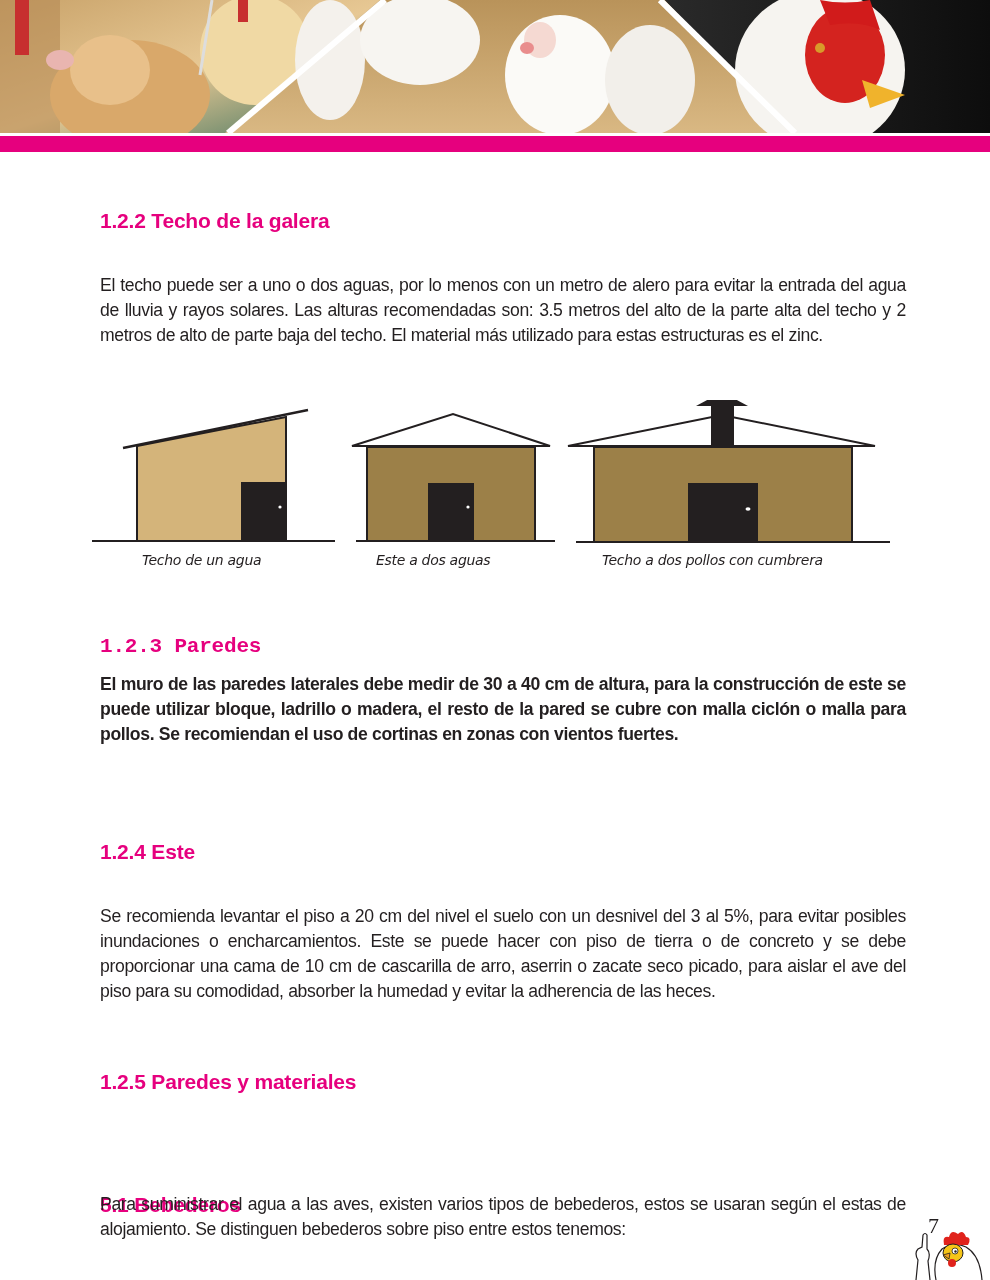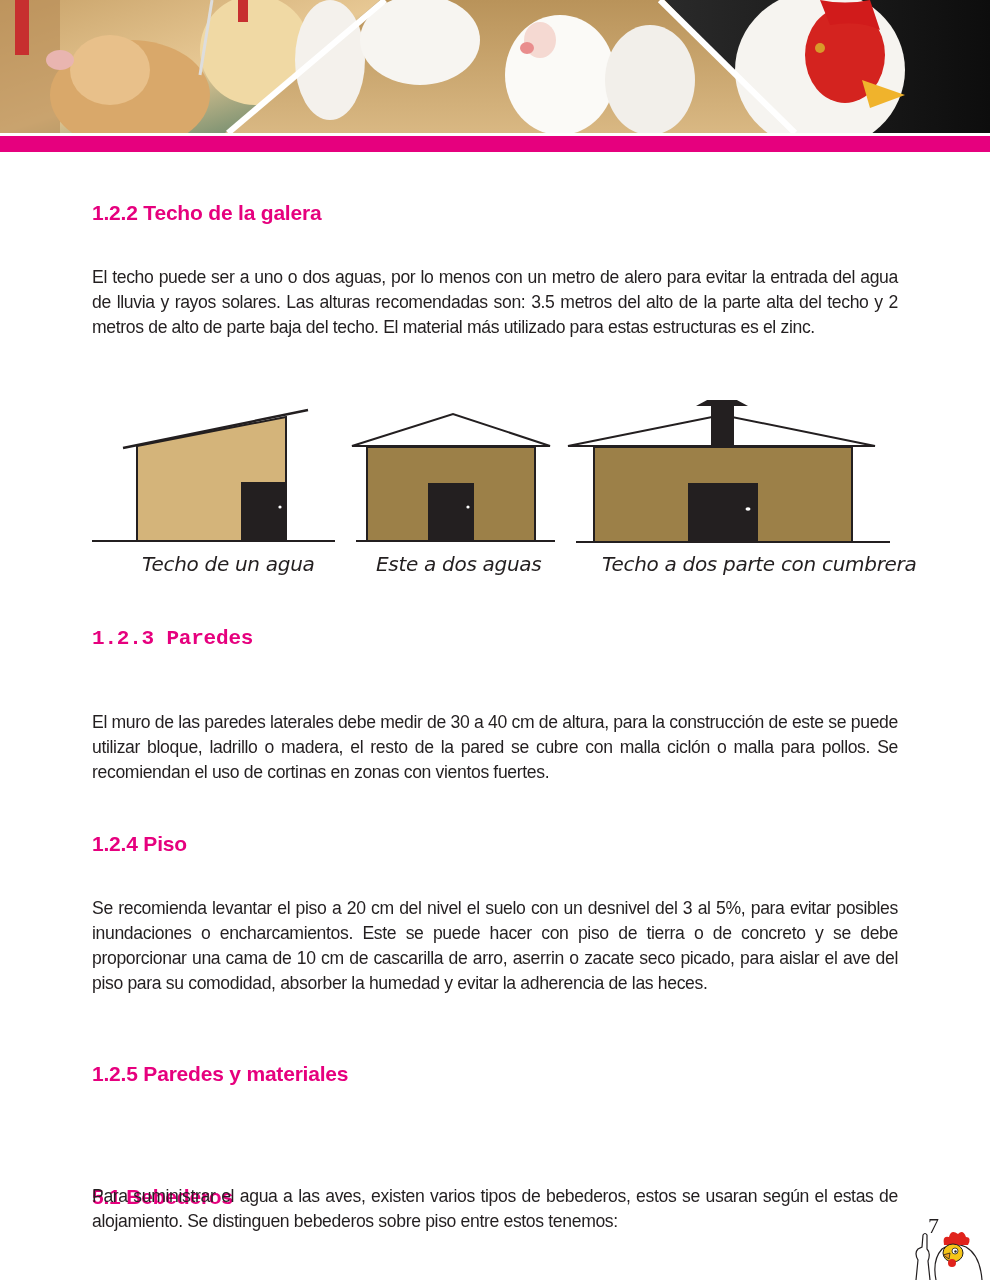--- a/index.html
+++ b/index.html
@@ -4,26 +4,26 @@
 <style>
   html, body { margin: 0; padding: 0; background: #ffffff; }
   body { width: 990px; height: 1280px; position: relative; overflow: hidden; font-family: "Liberation Sans", sans-serif; color: #231f20; }
 
   
   .banner { position: absolute; left: 0; top: 0; width: 990px; height: 133px; overflow: hidden; background: #1a1a1a; }
   .banner svg { display: block; }
   .pink-bar { position: absolute; left: 0; top: 136px; width: 990px; height: 16px; background: #e6007e; }
 
   
-  .h2 { position: absolute; left: 92px; margin: 0; font-weight: bold; font-size: 21px; color: #e6007e; letter-spacing: -0.2px; font-family: "Liberation Sans", sans-serif; }
-  .p { position: absolute; left: 92px; width: 806px; margin: 0; font-size: 17.6px; line-height: 25px; text-align: justify; text-align-last: left; font-family: "Liberation Sans", sans-serif; color: #231f20; letter-spacing: -0.35px; }
+  .h2 { position: absolute; left: 92px; margin: 8px; font-weight: bold; font-size: 21px; color: #e6007e; letter-spacing: -0.2px; font-family: "Liberation Sans", sans-serif; }
+  .p { position: absolute; left: 92px; width: 806px; margin: 8px; font-size: 17.6px; line-height: 25px; text-align: justify; text-align-last: left; font-family: "Liberation Sans", sans-serif; color: #231f20; letter-spacing: -0.35px; }
 
   
   .diagram { position: absolute; left: 90px; top: 400px; width: 800px; height: 180px; }
-  .caption { position: absolute; top: 552px; font-style: italic; font-size: 20px; color: #231f20; white-space: nowrap; font-family: "DejaVu Sans", sans-serif; letter-spacing: -0.3px; }
+  .caption { position: absolute; top: 552px; font-style: italic; font-size: 14px; color: #231f20; white-space: nowrap; font-family: "DejaVu Sans", sans-serif; letter-spacing: -0.3px; }
 
   
   .page-num { position: absolute; left: 928px; top: 1213px; font-family: "Liberation Serif", serif; font-size: 22px; color: #231f20; }
   .mascot { position: absolute; left: 908px; top: 1225px; width: 80px; height: 55px; }
 </style>
 </head>
 <body>
 
 <div class="banner">
   <svg width="990" height="133" viewBox="0 0 990 133">
@@ -103,26 +103,26 @@
       <polygon points="478,46 632,15 785,46" fill="#ffffff" stroke="#231f20" stroke-width="2"></polygon>
       <rect x="621" y="5" width="23" height="42" fill="#231f20"></rect>
       <polygon points="606,6 632,-8 658,6" fill="#231f20"></polygon>
       <rect x="598" y="83" width="70" height="59" fill="#231f20"></rect>
       <ellipse cx="658" cy="109" rx="2.5" ry="1.8" fill="#ffffff"></ellipse>
     </g>
   </svg>
 </div>
 <span class="caption" style="left:142px;">Techo de un agua</span>
 <span class="caption" style="left:376px;">Este a dos aguas</span>
-<span class="caption" style="left:602px;">Techo a dos parte con cumbrera</span>
+<span class="caption" style="left:602px;">Techo a dos pollos con cumbrera</span>
 
 <h2 class="h2" style="top:627px;font-family:Liberation Mono, monospace;">1.2.3 Paredes</h2>
-<p class="p" style="top:710px;">El muro de las paredes laterales debe medir de 30 a 40 cm de altura, para la construcción de este se puede utilizar bloque, ladrillo o madera, el resto de la pared se cubre con malla ciclón o malla para pollos. Se recomiendan el uso de cortinas en zonas con vientos fuertes.</p>
+<p class="p" style="top:664px;font-weight:bold;">El muro de las paredes laterales debe medir de 30 a 40 cm de altura, para la construcción de este se puede utilizar bloque, ladrillo o madera, el resto de la pared se cubre con malla ciclón o malla para pollos. Se recomiendan el uso de cortinas en zonas con vientos fuertes.</p>
 
-<h2 class="h2" style="top:832px;">1.2.4 Piso</h2>
+<h2 class="h2" style="top:832px;">1.2.4 Este</h2>
 <p class="p" style="top:896px;">Se recomienda levantar el piso a 20 cm del nivel el suelo con un desnivel del 3 al 5%, para evitar posibles inundaciones o encharcamientos. Este se puede hacer con piso de tierra o de concreto y se debe proporcionar una cama de 10 cm de cascarilla de arro, aserrin o zacate seco picado, para aislar el ave del piso para su comodidad, absorber la humedad y evitar la adherencia de las heces.</p>
 
 <h2 class="h2" style="top:1062px;">1.2.5 Paredes y materiales</h2>
 
 <h2 class="h2" style="top:1185px;">5.1 Bebederos</h2>
 <p class="p" style="top:1184px;">Para suministrar el agua a las aves, existen varios tipos de bebederos, estos se usaran según el estas de alojamiento. Se distinguen bebederos sobre piso entre estos tenemos:</p>
 
 <span class="page-num">7</span>
 <div class="mascot">
   <svg width="80" height="55" viewBox="0 0 80 55">

